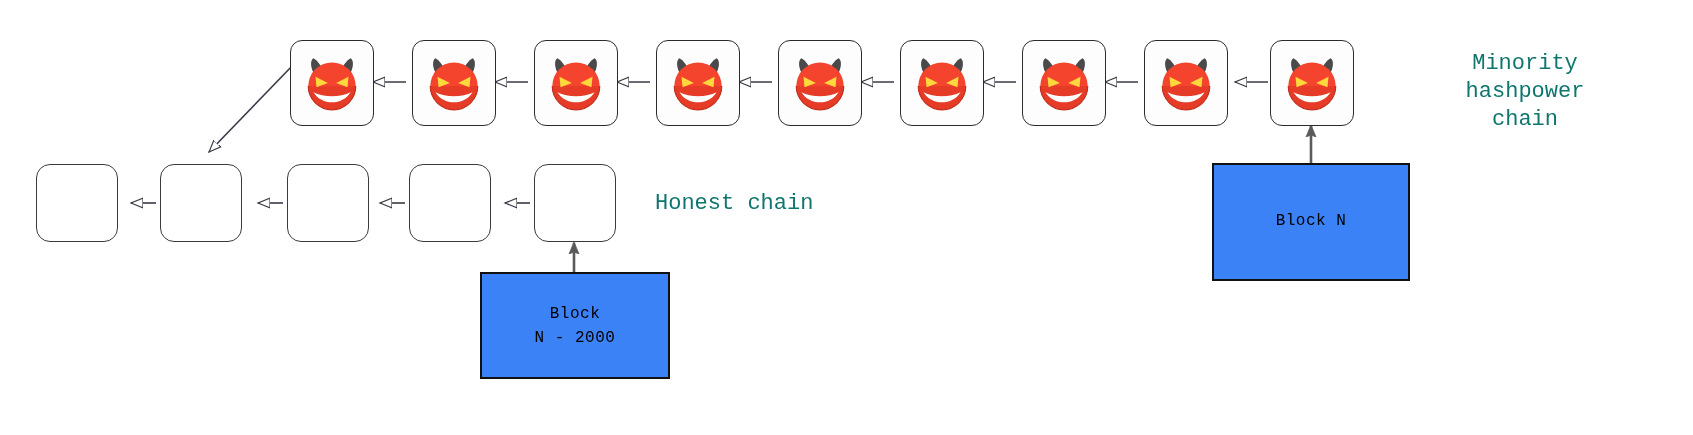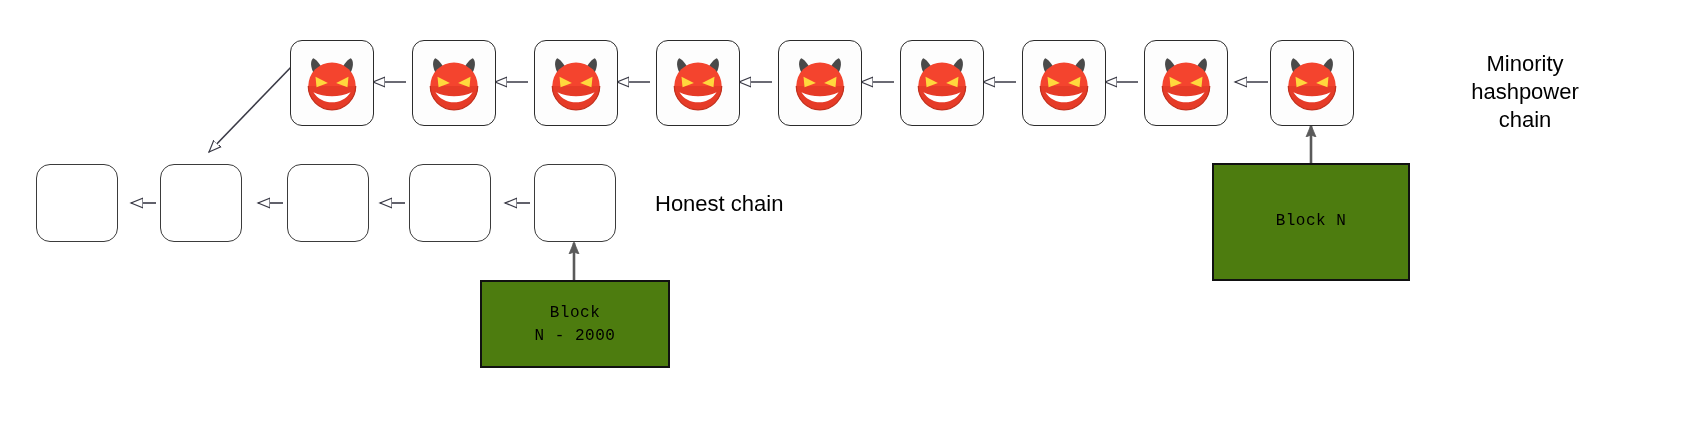--- a/index.html
+++ b/index.html
@@ -43,21 +43,21 @@
   
   .honest-block {
     border: 1.4px solid #3b3b3b;
     border-radius: 14px;
     background: #ffffff;
   }
 
   
   .anno-box {
     border: 2px solid #111111;
-    background: #4d7c0f;
+    background: #3b82f6;
     display: flex;
     flex-direction: column;
     justify-content: space-between;
   }
   .anno-row {
     flex: 1 1 auto;
     display: flex;
     align-items: center;
     justify-content: center;
     font-family: "Liberation Mono", "DejaVu Sans Mono", monospace;
@@ -68,22 +68,22 @@
     text-align: center;
     line-height: 1.45;
   }
   .anno-row.divider-top {
     border-top: 2px solid #111111;
   }
 
   
   .text-label {
     position: absolute;
-    font-family: Liberation Sans, sans-serif;
-    color: #000000;
+    font-family: Liberation Mono, monospace;
+    color: #0f766e;
     text-align: center;
     line-height: 1.28;
     white-space: pre-line;
   }
   .label-honest { font-size: 22px; }
   .label-minority { font-size: 22px; }
 </style>
 </head>
 <body>
 
@@ -264,21 +264,21 @@
       </svg>
     </span>
   </div>
 
   <div class="node honest-block" style="left:36px;top:164px;width:82px;height:78px;"></div>
   <div class="node honest-block" style="left:160px;top:164px;width:82px;height:78px;"></div>
   <div class="node honest-block" style="left:287px;top:164px;width:82px;height:78px;"></div>
   <div class="node honest-block" style="left:409px;top:164px;width:82px;height:78px;"></div>
   <div class="node honest-block" style="left:534px;top:164px;width:82px;height:78px;"></div>
 
-  <div class="node anno-box" style="left:480px;top:280px;width:190px;height:88px;">
+  <div class="node anno-box" style="left:480px;top:272px;width:190px;height:107px;">
     <div class="anno-row" style="flex-direction:column;padding-top:2px;">
       <span>Block</span>
       <span>N - 2000</span>
     </div>
   </div>
 
   <div class="node anno-box" style="left:1212px;top:163px;width:198px;height:118px;">
     <div class="anno-row">
       <span>Block N</span>
     </div>

